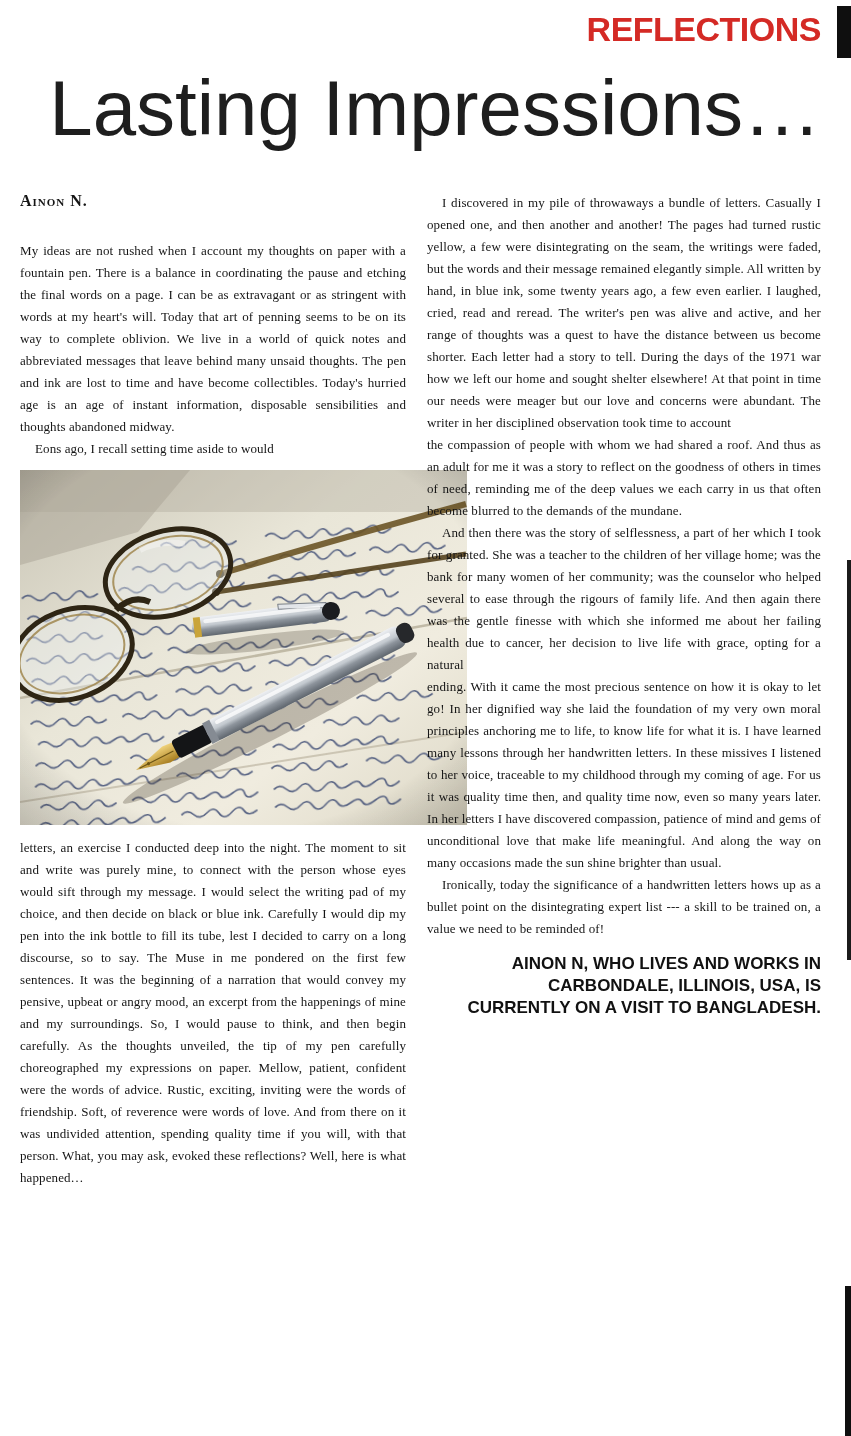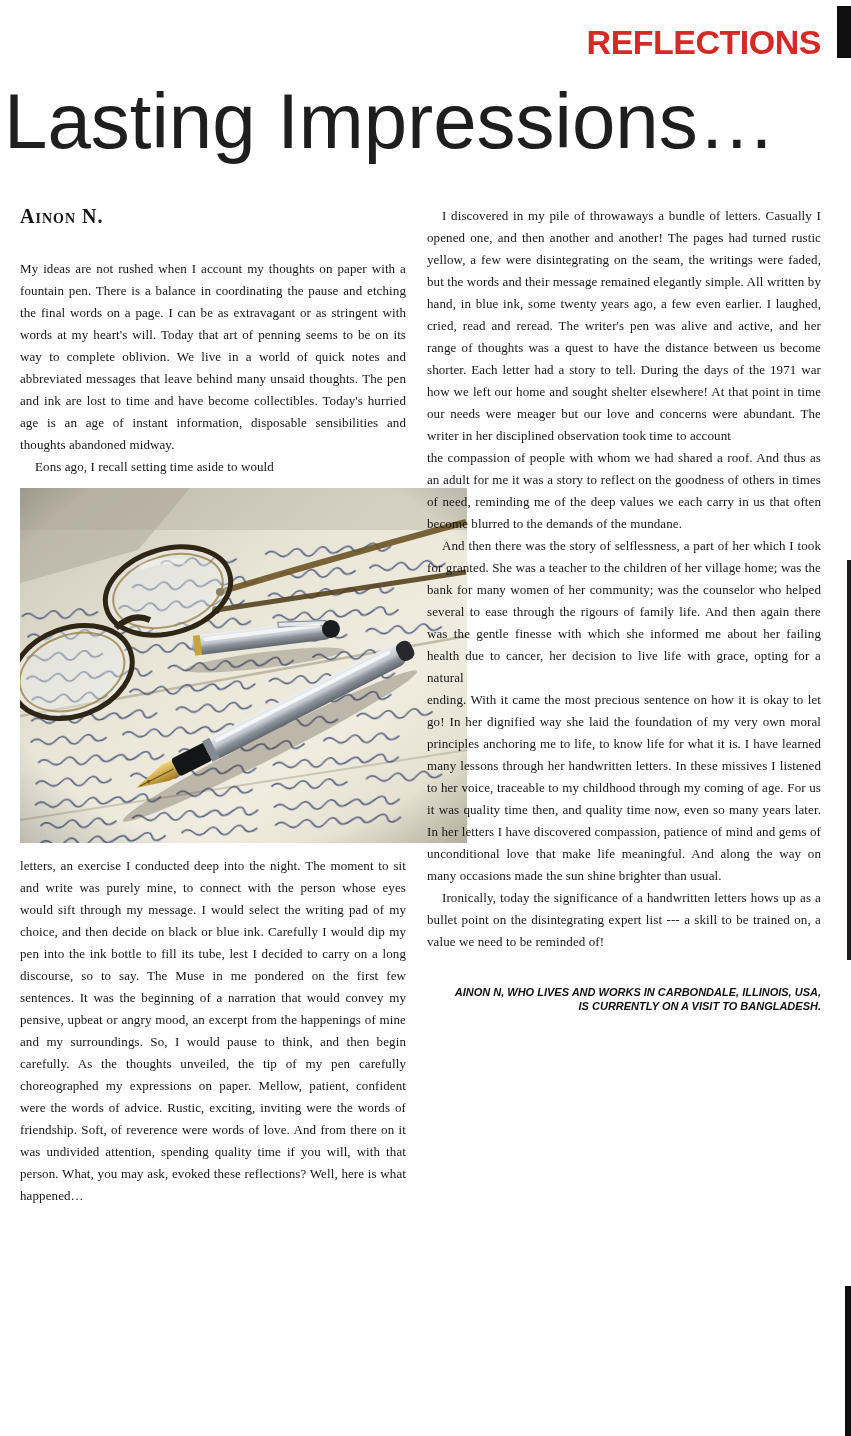--- a/index.html
+++ b/index.html
@@ -1,46 +1,46 @@
 <!DOCTYPE html>
 <html><head>
 <meta charset="utf-8">
 <style>
   html,body { margin:0; padding:0; background:#ffffff; }
   .page {
     position:relative; width:851px; height:1436px; background:#ffffff;
     font-family:"Liberation Serif", serif; color:#151515;
-    box-sizing:border-box; padding:13px 30px 0 20px; overflow:hidden;
+    box-sizing:border-box; padding:0 30px 0 20px; overflow:hidden;
   }
   .section-label {
     padding-top:12px; text-align:right;
     font-family:"Liberation Sans", sans-serif; font-weight:bold;
     font-size:34px; letter-spacing:-0.5px; color:#d42a25; line-height:1;
   }
   .title {
     margin:22px 0 0 -16px; font-family:"Liberation Sans", sans-serif;
     font-weight:300; font-size:78px; line-height:1.05; color:#1e1e1e;
-    white-space:nowrap; letter-spacing:0;
+    white-space:nowrap; letter-spacing:0;text-align:right;
   }
   .columns { display:flex; gap:21px; margin-top:42px; }
   .col-left  { width:386px; }
   .col-right { width:394px; }
   .byline {
-    font-variant:small-caps; font-weight:600; font-size:20px;
+    font-variant:small-caps; font-weight:600; font-size:16px;
     letter-spacing:1px; margin-bottom:30px;
   }
   p.body { margin:0; font-size:13px; line-height:22px; text-align:justify; letter-spacing:0.1px; }
   p.indent { text-indent:15px; }
   .photo-figure { width:447px; height:355px; margin:10px -61px 12px 0; display:block; }
   .photo-figure svg { display:block; }
   .wrap-indent { }
   .author-note {
     font-family:"Liberation Sans", sans-serif; font-weight:bold;
-    font-size:11px; line-height:1.3; text-align:right; margin-top:32px;
-    padding-left:20px; color:#111;font-style:italic;
+    font-size:17px; line-height:1.3; text-align:right; margin-top:13px;
+    padding-left:20px; color:#111;
   }
   .edge-artifact { position:absolute; background:#0f0f0f; }
   #edge-top    { top:6px;   right:0; width:14px; height:52px; }
   #edge-mid    { top:560px; right:0; width:4px;  height:400px; background:#1b1b1b; }
   #edge-bottom { bottom:0;  right:0; width:6px;  height:150px; }
 </style>
 </head>
 <body>
 
 <div class="page">

